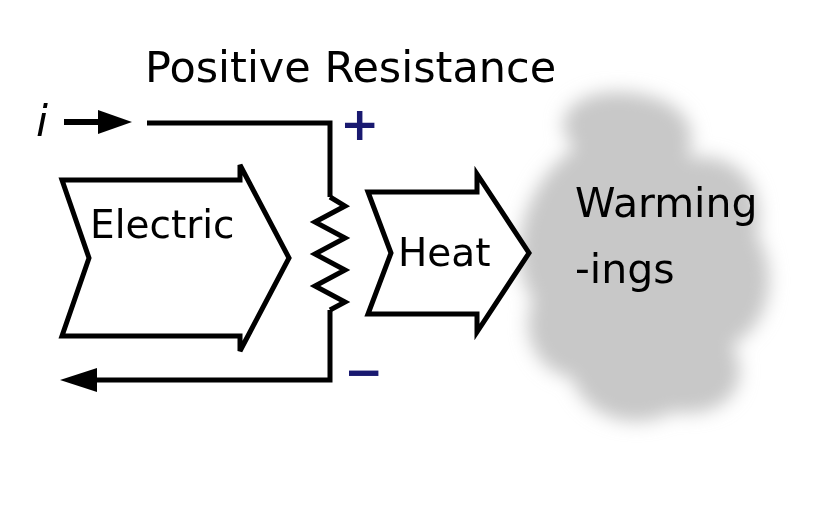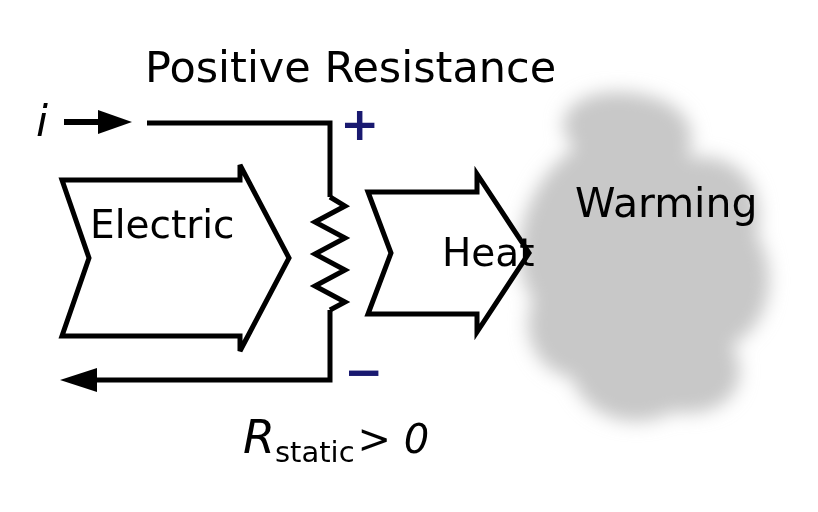--- a/index.html
+++ b/index.html
@@ -45,21 +45,20 @@
   }
   .electric-power-label {
     left: 90px; top: 198px;
     font-size: 39px;
     line-height: 54px;
   }
   .electric-power-label span { display: block; }
   .heat-label {
     left: 398px; top: 230px;
     font-size: 39px;
-    margin-left: 44px;
   }
   .surroundings-label {
     left: 575px; top: 170px;
     font-size: 41px;
     line-height: 66px;
   }
   .surroundings-label span { display: block; }
   .equation {
     left: 243px; top: 410px;
   }
@@ -123,19 +122,17 @@
   <div class="label minus-sign">−</div>
 
   <div class="label electric-power-label">
     <span>Electric</span>
   </div>
 
   <div class="label heat-label">Heat</div>
 
   <div class="label surroundings-label">
     <span>Warming</span>
+    <span>-ings</span>
   </div>
 
-  <div class="label equation">
-    <span class="eq-symbol">R</span><span class="eq-subscript">static</span><span class="eq-relation">&gt; 0</span>
-  </div>
 
 </div>
 
 </body></html>

